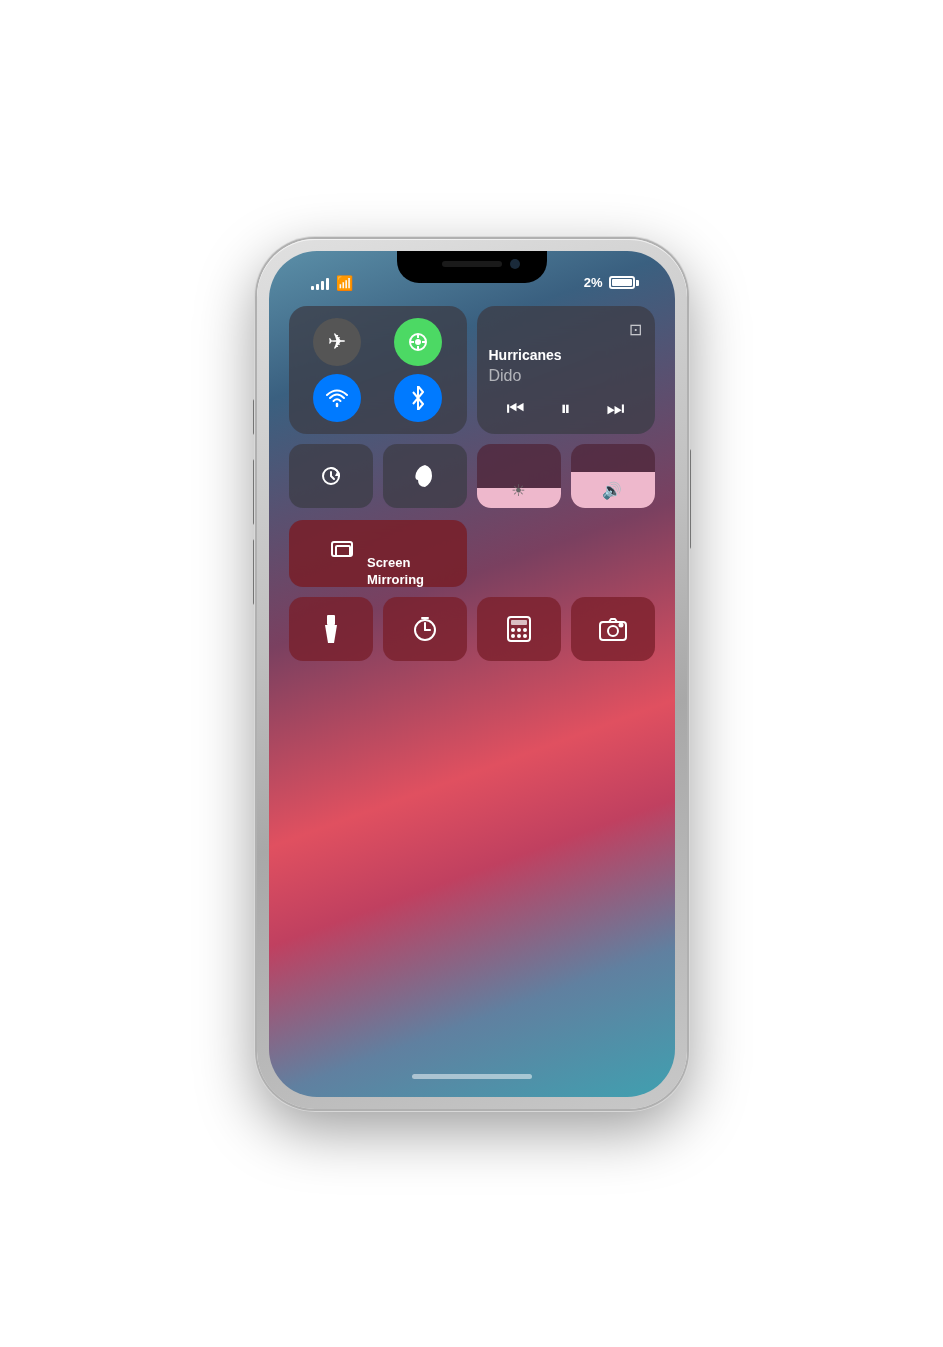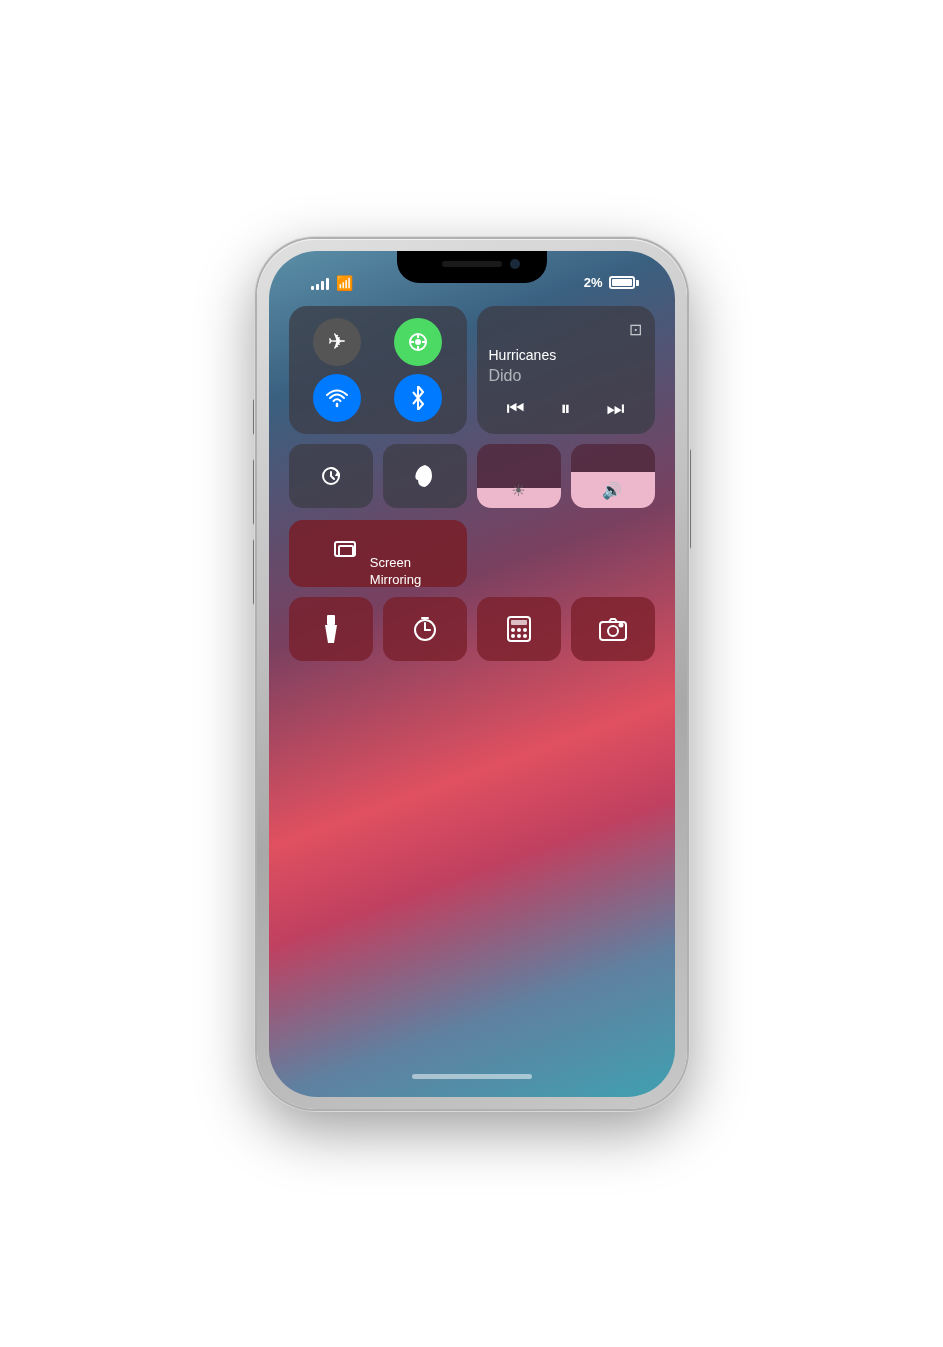--- a/index.html
+++ b/index.html
@@ -246,21 +246,21 @@
       justify-content: space-between;
       align-items: center;
     }
     .airplay-icon {
       color: rgba(255,255,255,0.7);
       font-size: 16px;
     }
     .music-title {
       color: white;
       font-size: 14px;
-      font-weight: 400;
+      font-weight: 700;
       margin-top: 6px;
     }
     .music-artist {
       color: rgba(255,255,255,0.6);
       font-size: 16px;
       margin-top: 2px;
     }
     .music-controls {
       display: flex;
       justify-content: space-around;
@@ -319,21 +319,21 @@
       cursor: pointer;
       flex: 1;
     }
     .mirror-icon {
       color: white;
       font-size: 20px;
     }
     .mirror-label {
       color: white;
       font-size: 13px;
-      font-weight: 400;
+      font-weight: 700;
       line-height: 1.3;
       text-align: left;
       margin-top: 36px;
     }
 
     
     .bottom-row {
       display: flex;
       gap: 10px;
       margin-top: 0;

